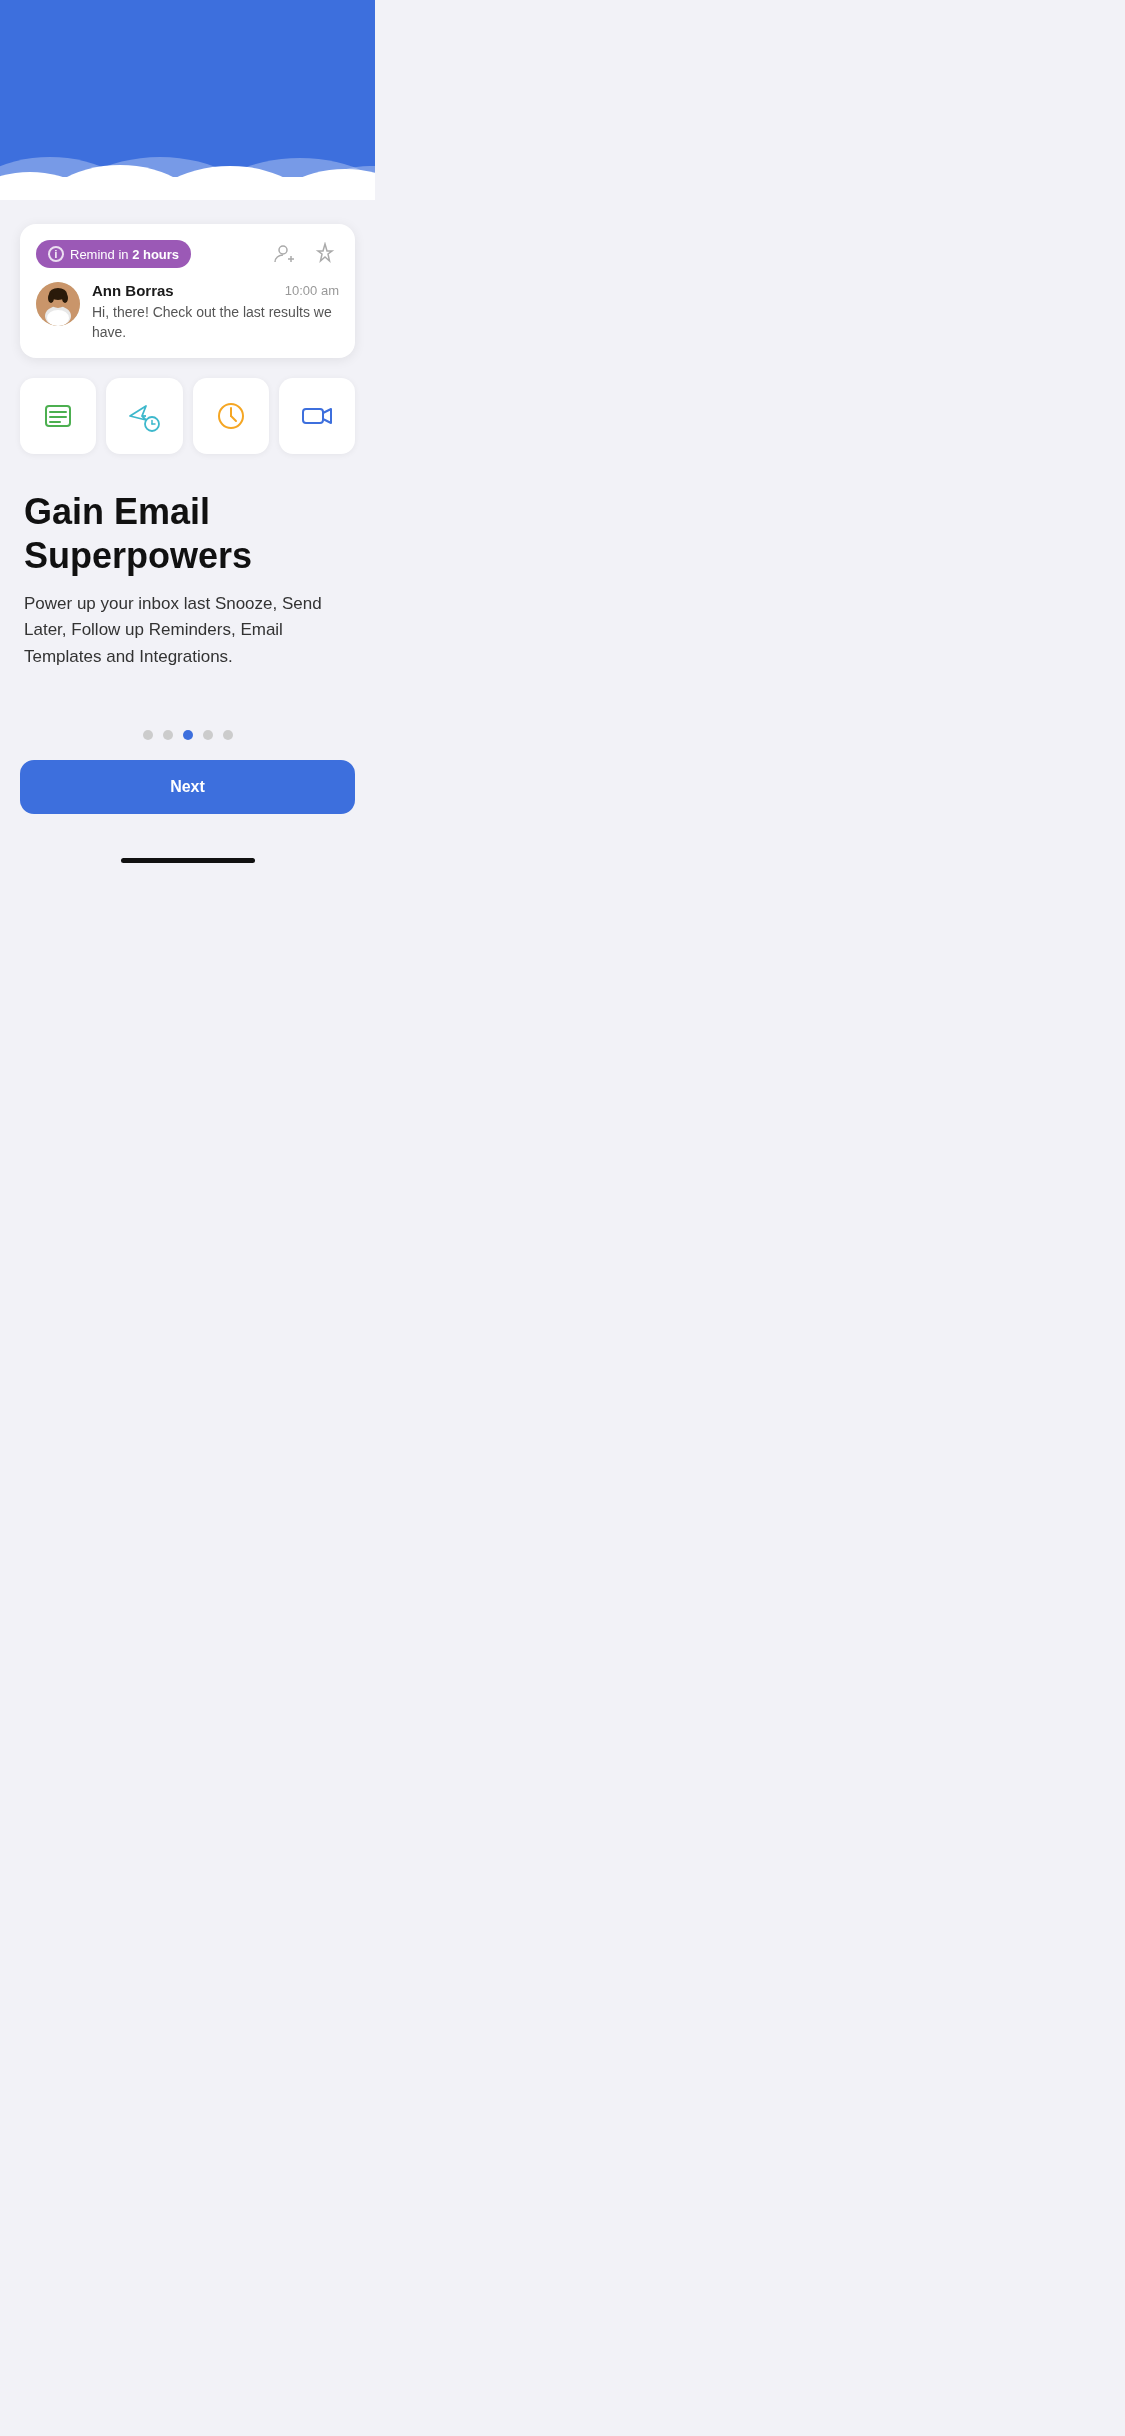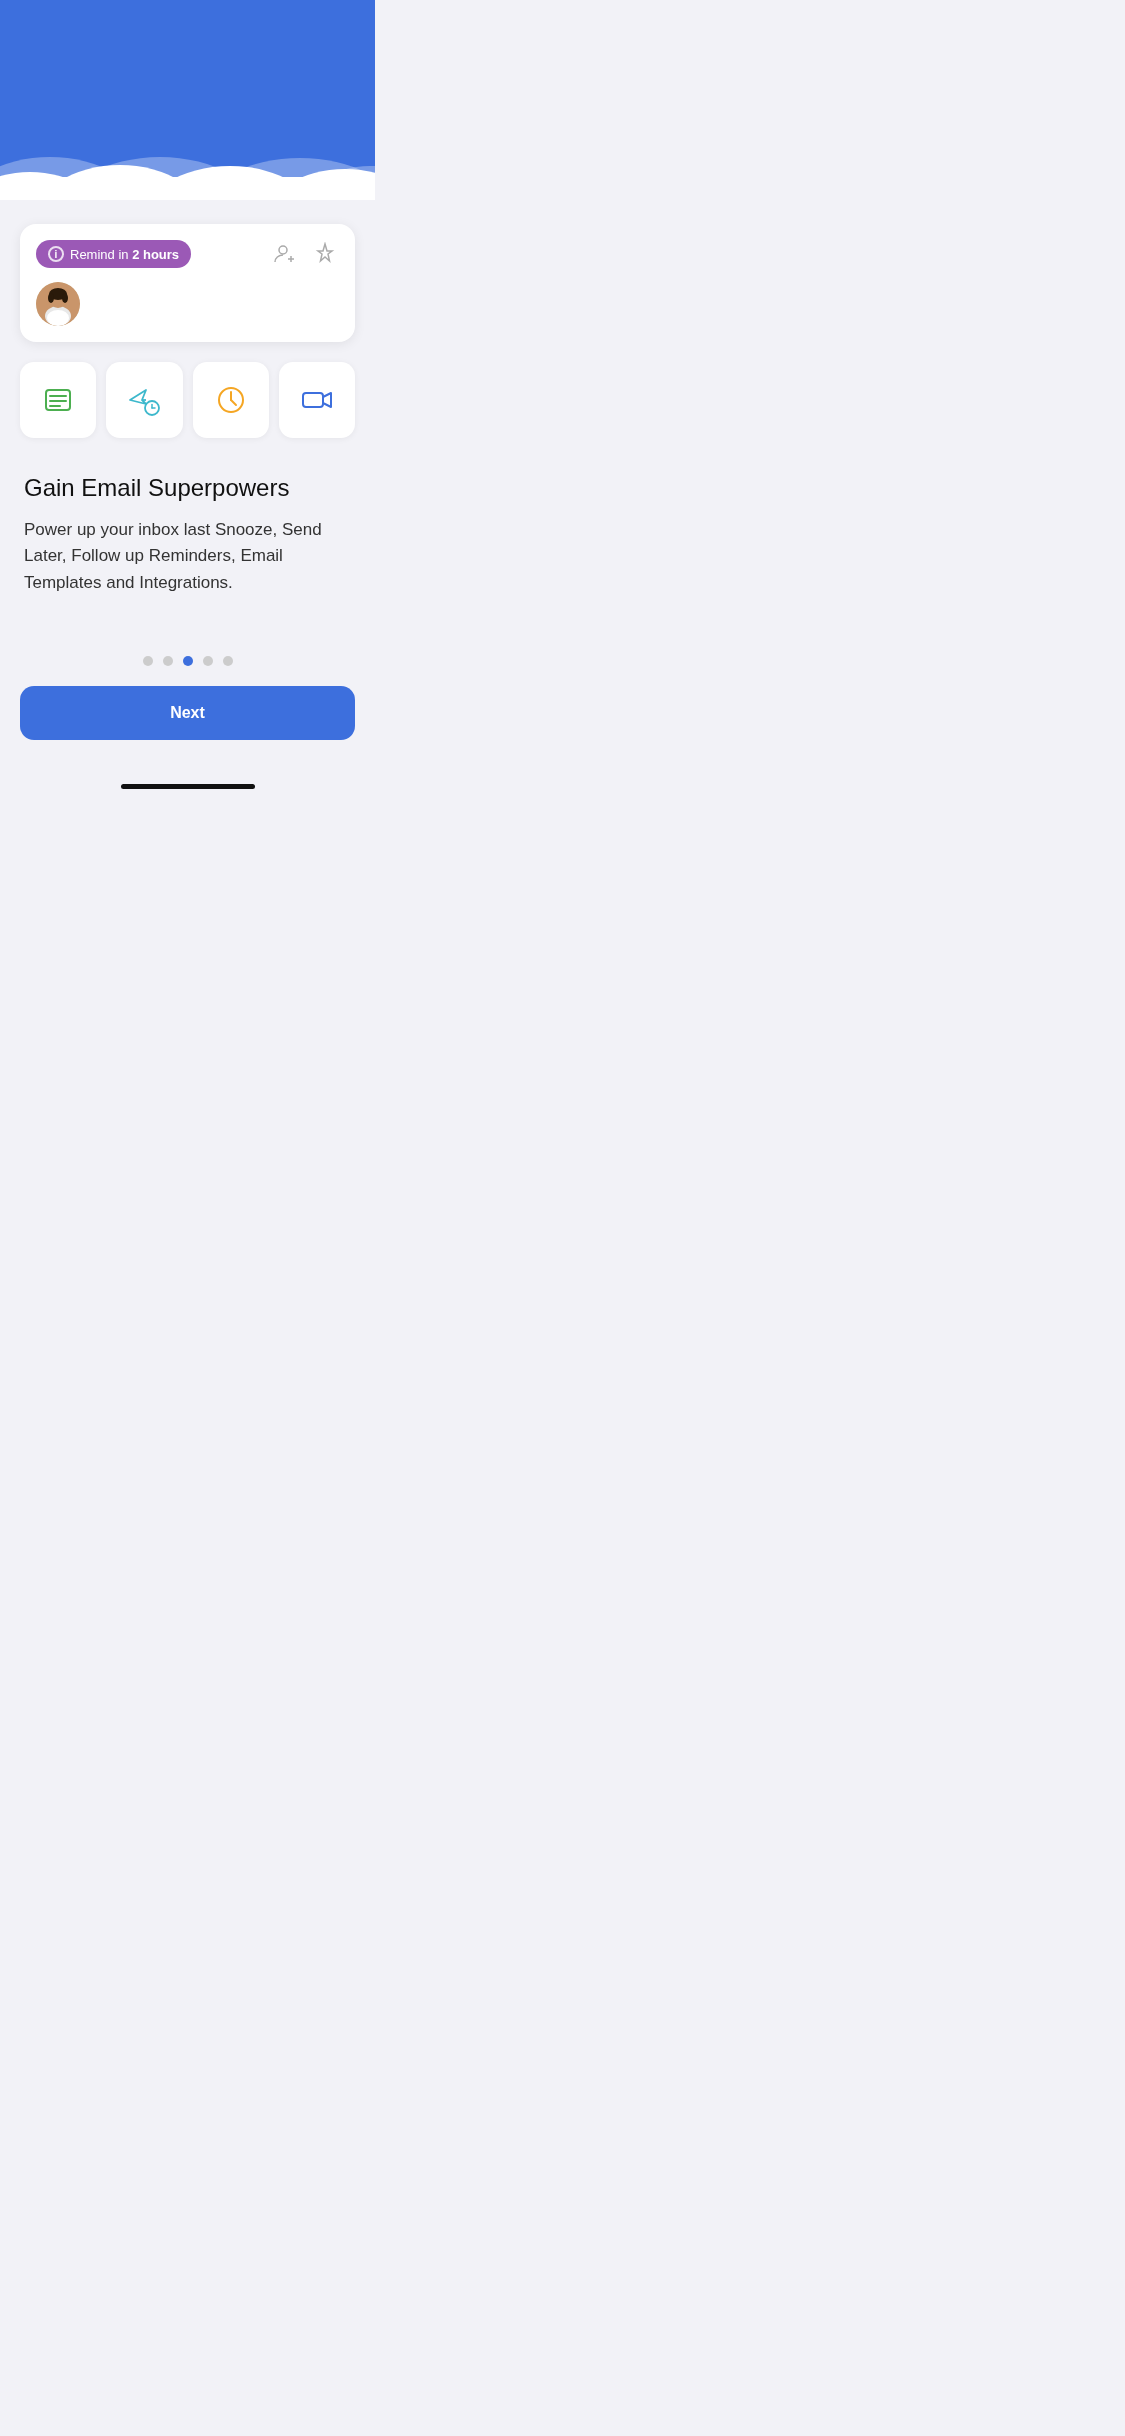--- a/index.html
+++ b/index.html
@@ -174,22 +174,22 @@
       height: 36px;
     }
 
     
     .text-section {
       margin-top: 36px;
       padding: 0 4px;
     }
 
     .main-title {
-      font-size: 24px;
-      font-weight: 400;
+      font-size: 36px;
+      font-weight: 700;
       color: #111;
       line-height: 1.2;
       margin-bottom: 14px;
     }
 
     .main-description {
       font-size: 17px;
       color: #333;
       line-height: 1.55;
     }
@@ -296,20 +296,27 @@
 
           <circle cx="22" cy="17" r="9" fill="#c9956a"></circle>
 
           <ellipse cx="22" cy="12" rx="9" ry="6" fill="#2a1a0a"></ellipse>
           <ellipse cx="15" cy="16" rx="3" ry="5" fill="#2a1a0a"></ellipse>
           <ellipse cx="29" cy="16" rx="3" ry="5" fill="#2a1a0a"></ellipse>
 
           <ellipse cx="22" cy="36" rx="11" ry="8" fill="white"></ellipse>
         </svg>
       </div>
+      <div class="email-info">
+        <div class="email-meta">
+          <span class="sender-name">Ann Borras</span>
+          <span class="email-time">10:00 am</span>
+        </div>
+        <div class="email-preview">Hi, there! Check out the last results we have.</div>
+      </div>
     </div>
   </div>
 
   
   <div class="feature-icons-row">
 
     <div class="feature-icon-card">
       <svg viewBox="0 0 36 36" fill="none" xmlns="http://www.w3.org/2000/svg">
         <rect x="6" y="8" width="24" height="20" rx="3" stroke="#4caf50" stroke-width="2" fill="none"></rect>
         <line x1="10" y1="14" x2="26" y2="14" stroke="#4caf50" stroke-width="2" stroke-linecap="round"></line>

